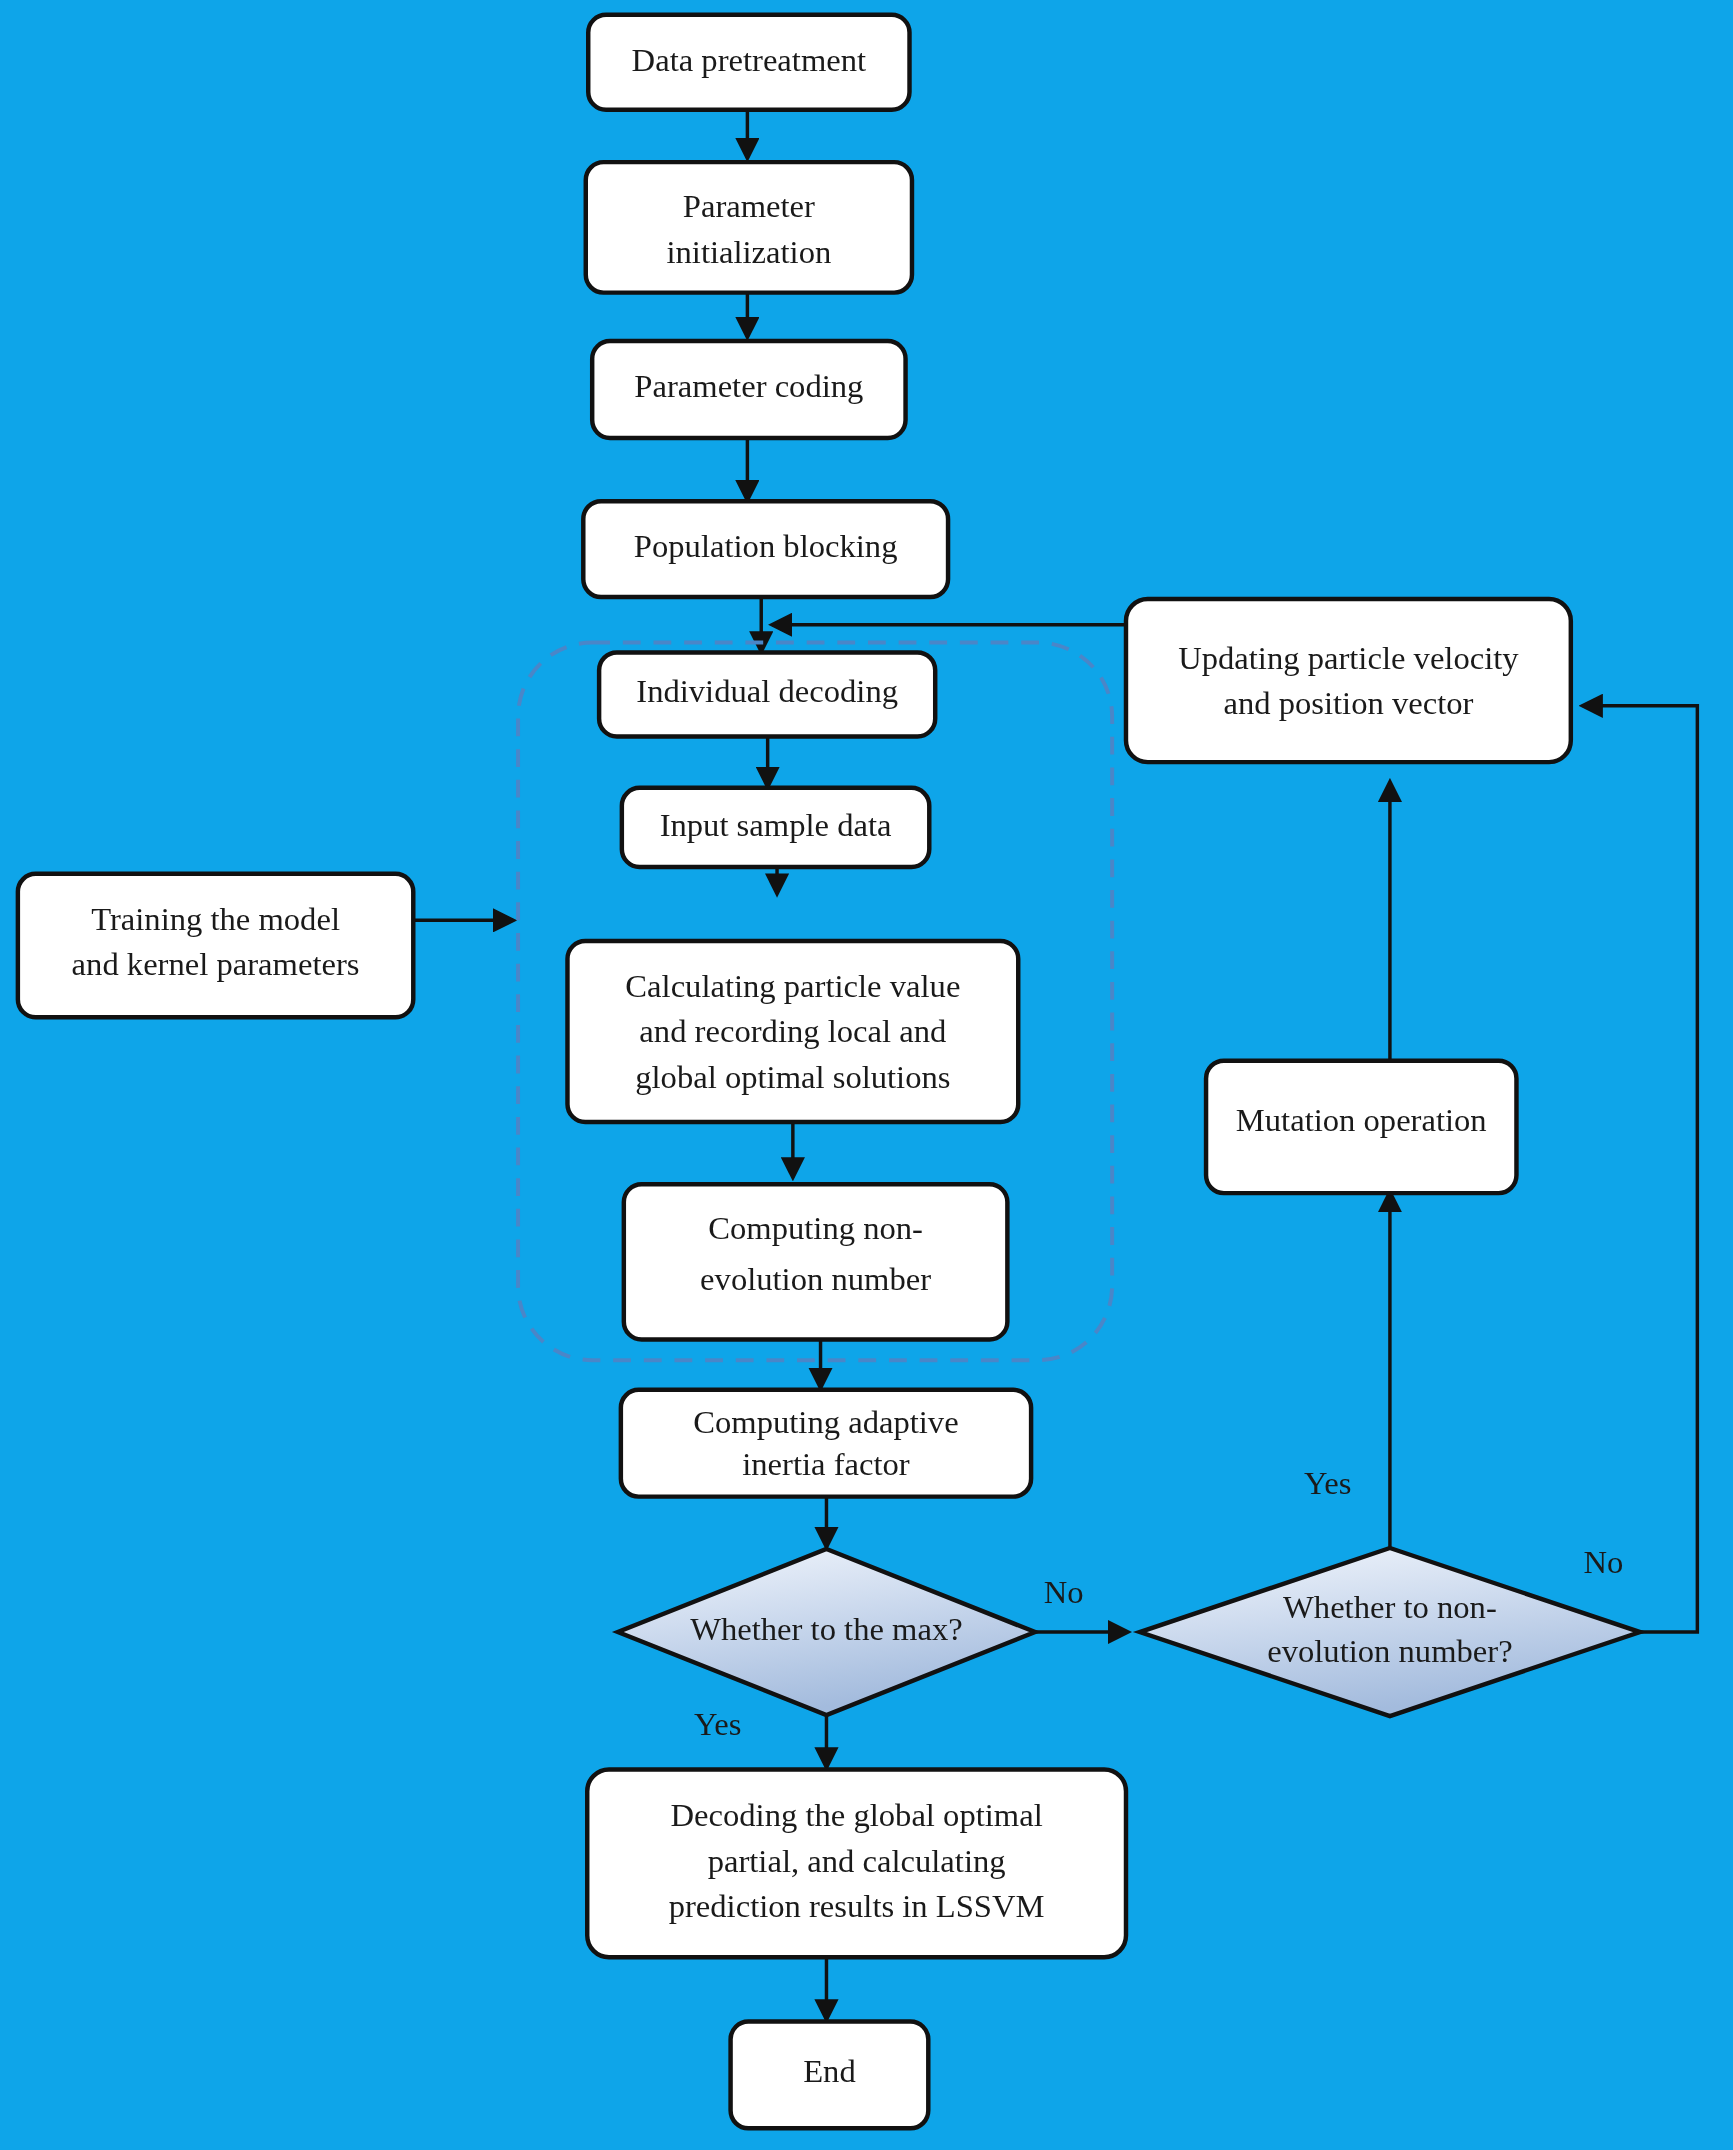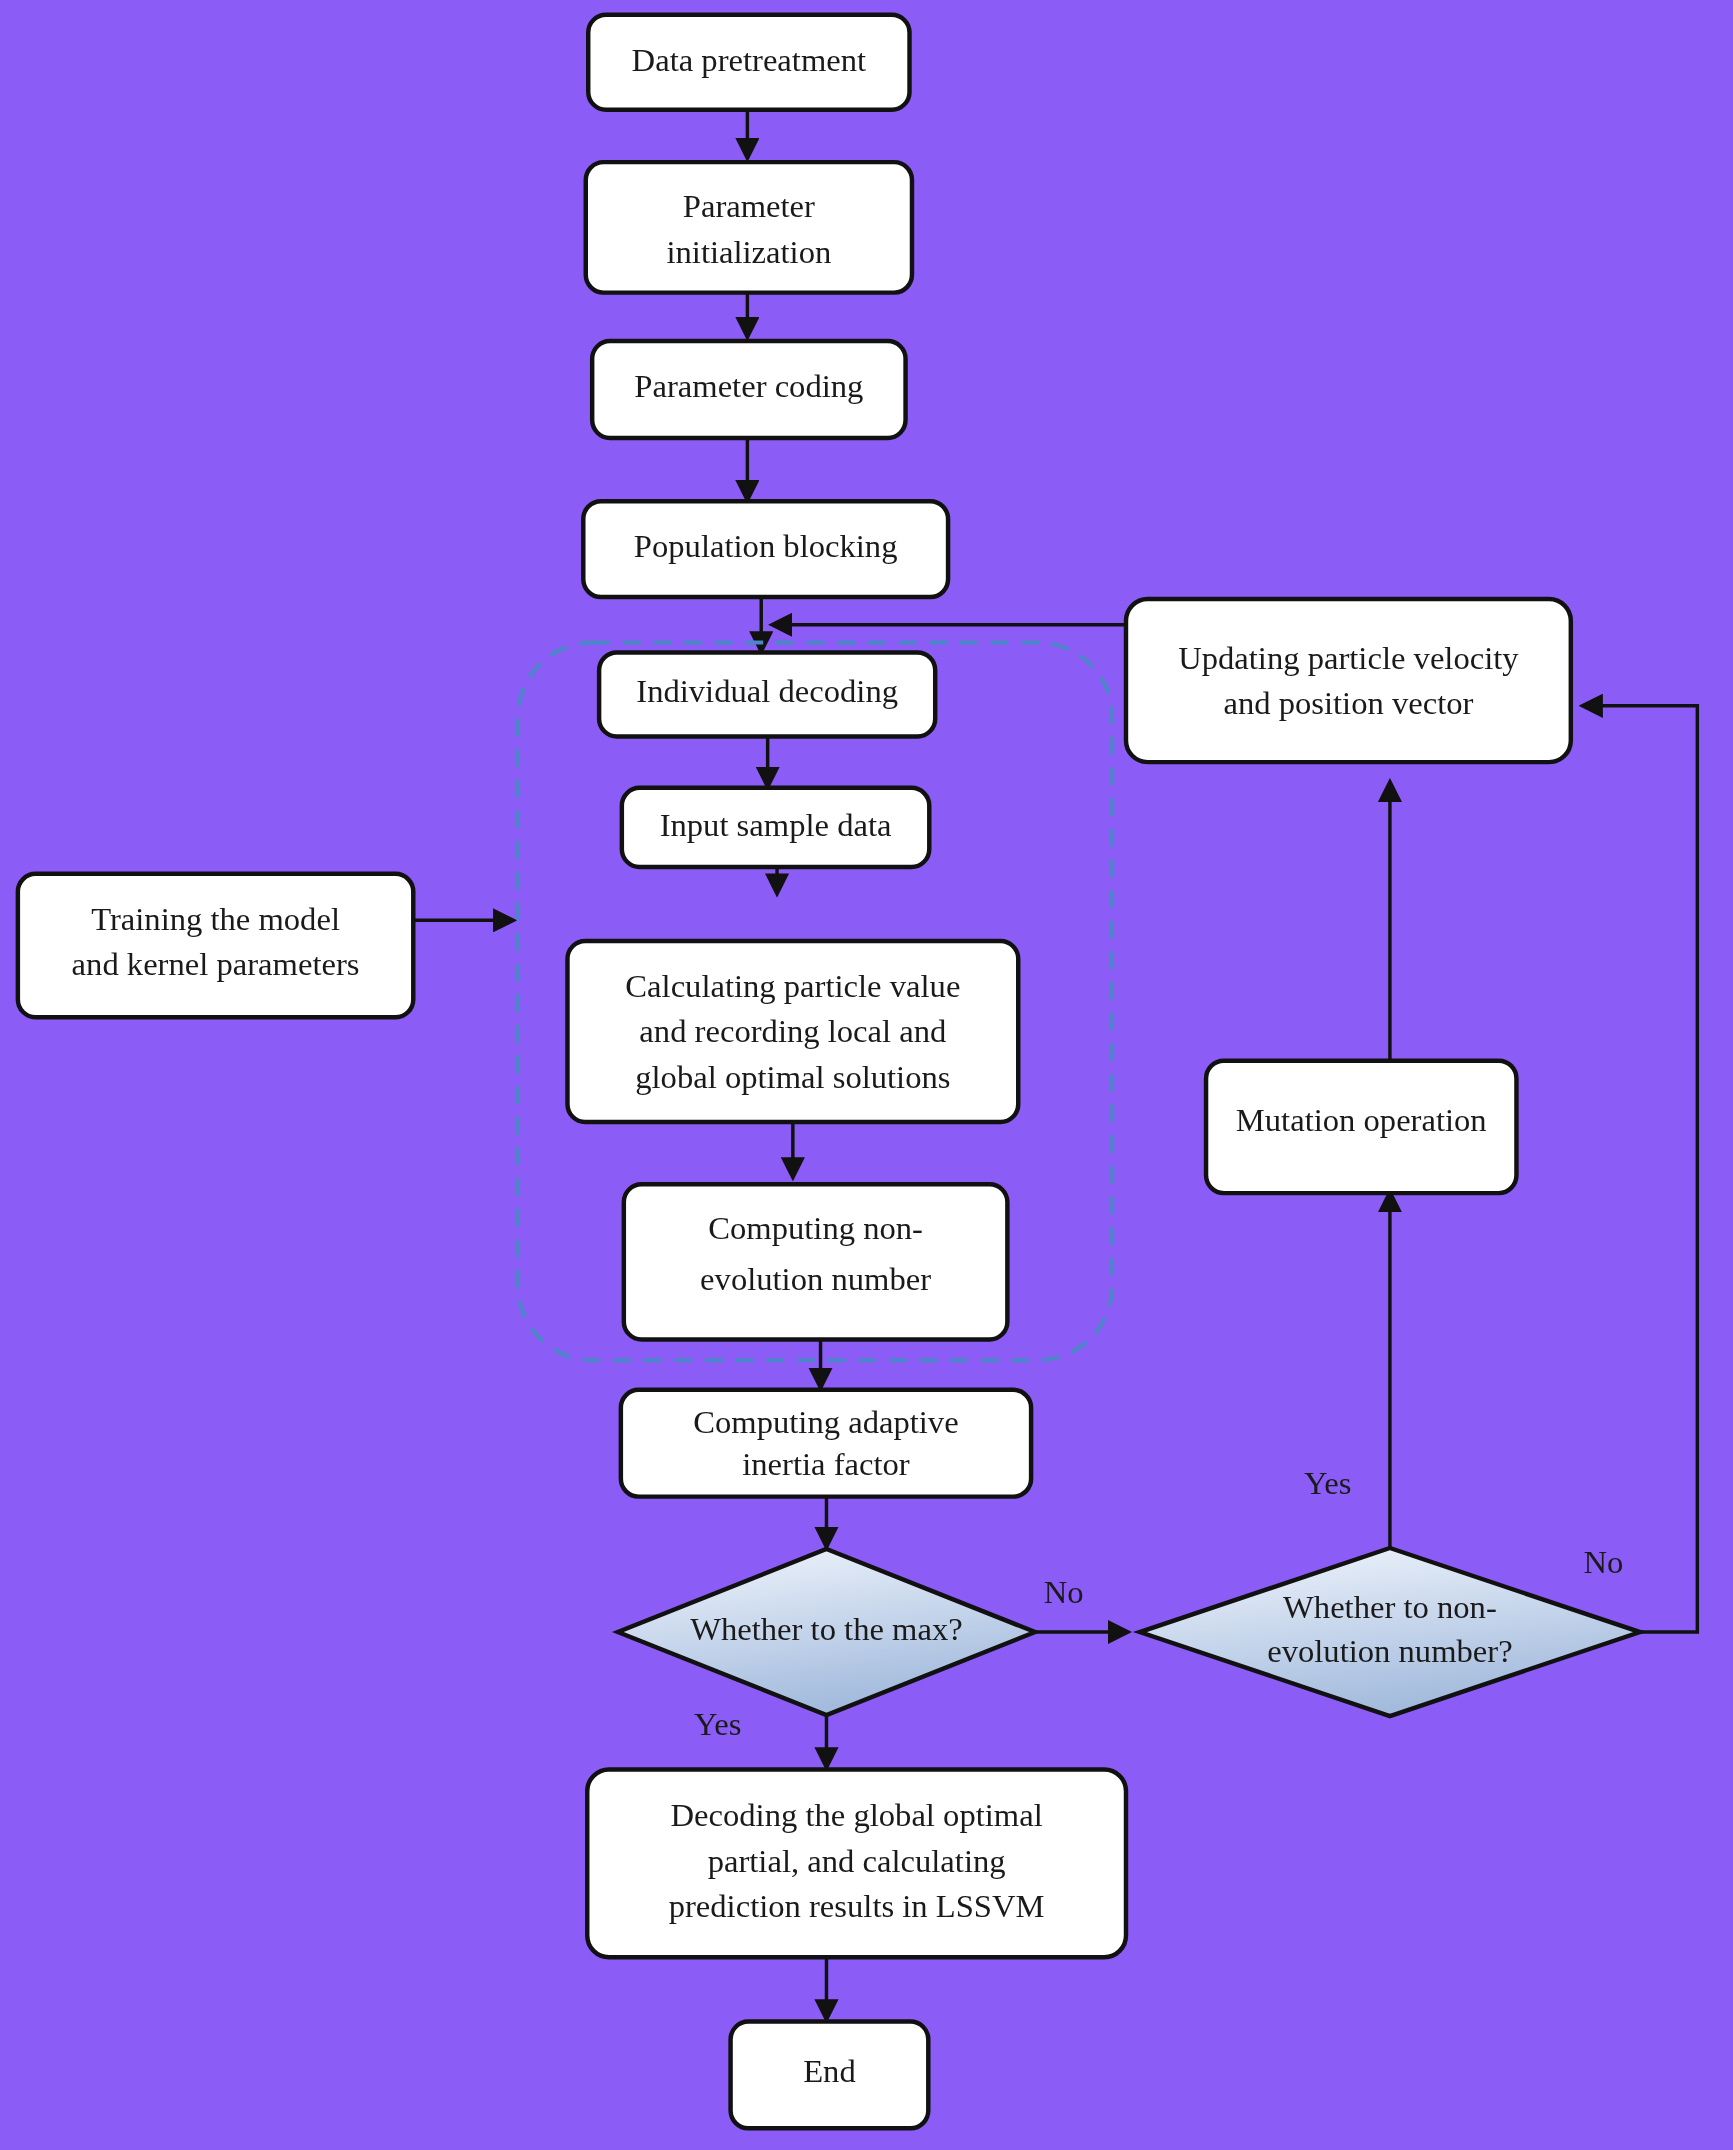--- a/index.html
+++ b/index.html
@@ -10,21 +10,21 @@
   body {
     width: 1734px;
     height: 2151px;
     overflow: hidden;
     font-family: "Liberation Serif", "DejaVu Serif", serif;
   }
   #flow-root {
     position: relative;
     width: 1734px;
     height: 2151px;
-    background: #8b5cf6;
+    background: #0ea5e9;
   }
   svg#flowchart {
     position: absolute;
     top: 0; left: 0;
     width: 1734px;
     height: 2151px;
     display: block;
   }
   .proc-box {
     fill: #ffffff;

